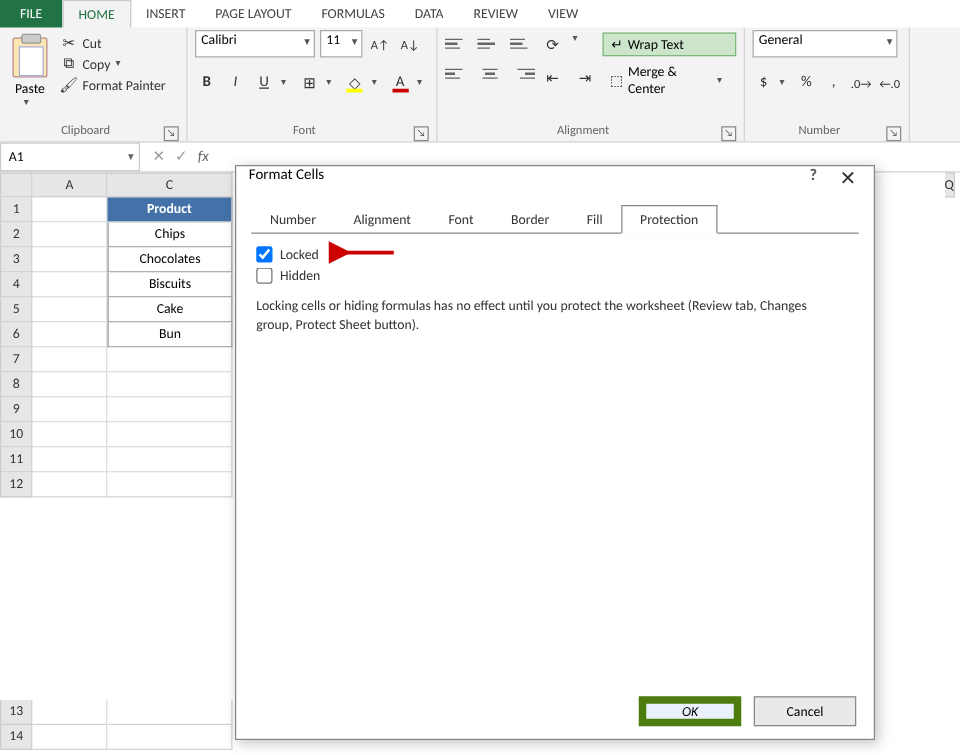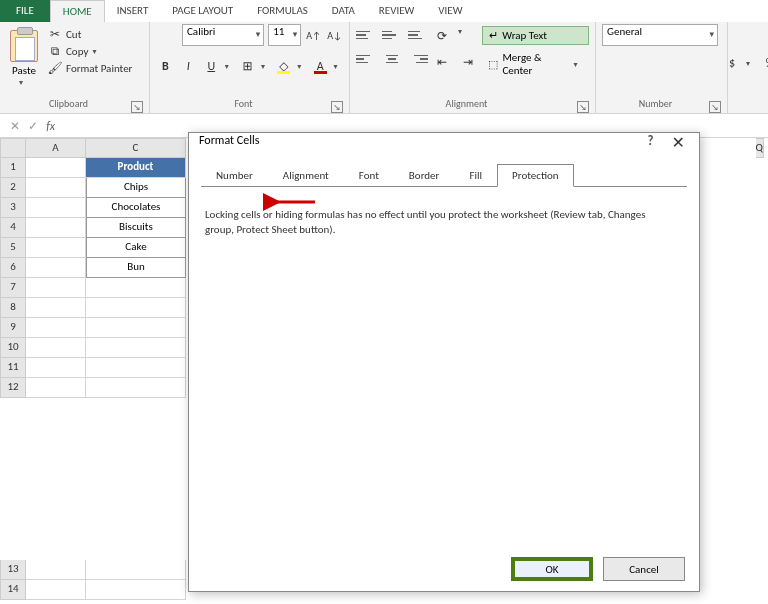--- a/index.html
+++ b/index.html
@@ -21,21 +21,21 @@
 .paste-icon { width: 28px; height: 32px; background: #fbe7b2; border: 1px solid #b88; border-radius: 2px; position: relative; }
 .paste-icon::before { content: ""; position: absolute; top: -4px; left: 6px; width: 14px; height: 6px; background: #ccc; border: 1px solid #999; border-radius: 2px; }
 .paste-icon::after { content: ""; position: absolute; top: 6px; left: 4px; width: 18px; height: 22px; background: #fff; border: 1px solid #aac; }
 .clip-list { display: flex; flex-direction: column; gap: 1px; padding-top: 2px; }
 .clip-row { font-size: 11px; color: #333; display: flex; align-items: center; gap: 4px; padding: 1px 2px; }
 .mini-icon { width: 14px; height: 14px; display: inline-flex; align-items: center; justify-content: center; font-size: 12px; }
 
 .font-top { display: flex; gap: 4px; align-items: center; }
 .sel { height: 22px; border: 1px solid #aaa; background: #fff; font-size: 11px; padding: 0 16px 0 4px; position: relative; }
 .sel::after { content: "▾"; position: absolute; right: 3px; top: 3px; font-size: 9px; color: #555; }
-.sel.font { width: 96px; margin-left: 26px; }
+.sel.font { width: 96px; }
 .sel.size { width: 34px; }
 .sq { width: 20px; height: 20px; display: inline-flex; align-items: center; justify-content: center; font-size: 12px; color: #333; border: 1px solid transparent; }
 .sq.sup { font-size: 10px; }
 .font-bot { display: flex; gap: 4px; align-items: center; margin-top: 6px; }
 .colorbar { position: relative; }
 .colorbar::after { content: ""; position: absolute; bottom: 1px; left: 2px; right: 2px; height: 3px; }
 .colorbar.fill::after { background: #ffff00; }
 .colorbar.red::after { background: #c00; }
 .dd { width: 10px; font-size: 8px; color: #555; }
 
@@ -83,21 +83,21 @@
 .dtab { font-size: 11px; padding: 4px 14px; color: #333; border: 1px solid transparent; cursor: pointer; }
 .dtab.active { border: 1px solid #888; border-bottom: 1px solid #fff; background: #fff; position: relative; z-index: 2; text-align: center; }
 .dlg-panel { border-top: 1px solid #888; margin: -1px 12px 0; flex: 1; padding: 10px 0 0 4px; font-size: 11px; color: #333; position: relative; }
 .chk { display: flex; align-items: center; gap: 6px; margin-bottom: 4px; }
 .chk input { width: 13px; height: 13px; }
 .hint { margin-top: 10px; line-height: 1.4; color: #333; max-width: 470px; }
 .arrow { position: absolute; left: 70px; top: 6px; }
 .arrow svg { overflow: visible; }
 .dlg-btns { display: flex; justify-content: flex-end; gap: 10px; padding: 10px 14px; }
 .btn { width: 82px; height: 24px; font-size: 11px; border: 1px solid #888; background: #e9e9e9; cursor: pointer; }
-.btn.primary { border: 4px solid #4d7c0f; background: #eaf1fb; }
+.btn.primary { border: 6px solid #4d7c0f; background: #eaf1fb; font-style: italic; }
 
 .rest-grid { position: absolute; left: 0; top: 560px; width: 188px; }
 </style>
 </head>
 <body>
 
 <div class="ribbon-tabs">
   <div class="rtab file">FILE</div>
   <div class="rtab active">HOME</div>
   <div class="rtab">INSERT</div>
@@ -226,41 +226,42 @@
           </div>
       </div>
     </div>
     <div style="display:flex">
         <div class="group-label" style="flex:1">Alignment</div>
         <div class="launcher">↘</div>
       </div>
   </div>
 
   <div class="group" style="width:132px">
-    <div class="group-body" style="flex-direction:row">
+    <div class="group-body" style="flex-direction:column">
       <div class="num-top">
           <div class="sel">General</div>
         </div>
       <div class="font-bot">
         <div class="sq">$</div>
           <div class="dd">▾</div>
         <div class="sq">%</div>
         <div class="sq">,</div>
         <div class="sq sup">.0→</div>
         <div class="sq sup">←.0</div>
       </div>
     </div>
     <div style="display:flex">
         <div class="group-label" style="flex:1">Number</div>
         <div class="launcher">↘</div>
       </div>
   </div>
 </div>
 
 <div class="namebar">
+  <div class="namebox">A1</div>
   <div class="fx-btns">
     <span>✕</span>
     <span>✓</span>
     <span class="fx">fx</span>
   </div>
 </div>
 
 <div class="gridwrap">
   <div class="rowhdrs">
     <div class="corner"></div>
@@ -361,20 +362,28 @@
   </div>
   <div class="dlg-tabs">
     <div class="dtab">Number</div>
     <div class="dtab">Alignment</div>
     <div class="dtab">Font</div>
     <div class="dtab">Border</div>
     <div class="dtab">Fill</div>
     <div class="dtab active">Protection</div>
   </div>
   <div class="dlg-panel">
+    <label class="chk">
+      <input type="checkbox" checked="" style="">
+      <span>Locked</span>
+    </label>
+    <label class="chk">
+      <input type="checkbox" style="">
+      <span>Hidden</span>
+    </label>
     <div class="hint">Locking cells or hiding formulas has no effect until you protect the worksheet (Review tab, Changes group, Protect Sheet button).</div>
     <div class="arrow">
       <svg width="50" height="18">
           <defs>
             <marker id="ah" markerWidth="8" markerHeight="8" refX="2" refY="3" orient="auto">
               <path d="M6,0 L0,3 L6,6 Z" fill="#c00"></path>
             </marker>
           </defs>
           <line x1="44" y1="9" x2="4" y2="9" stroke="#c00" stroke-width="3" marker-end="url(#ah)"></line>
         </svg>

